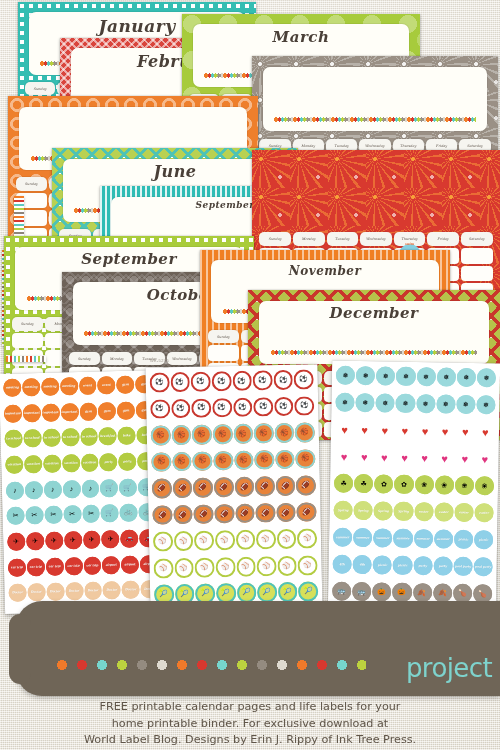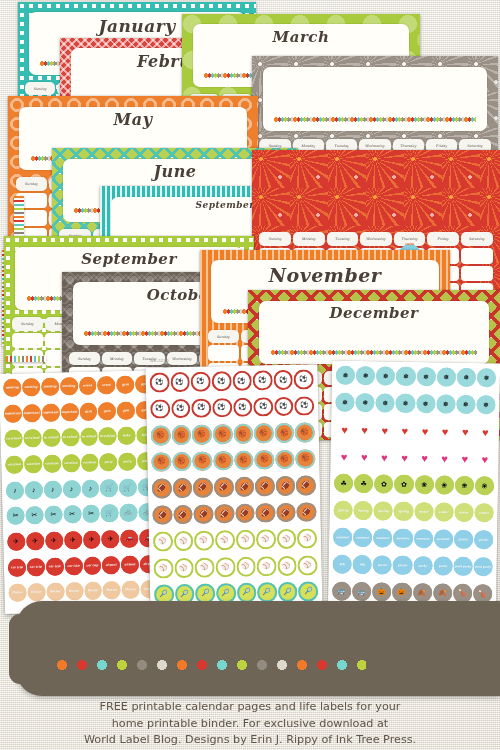--- a/index.html
+++ b/index.html
@@ -427,21 +427,20 @@
           <div class="cell"></div>
           <div class="cell"></div>
           <div class="cell"></div>
           <div class="cell"></div>
           <div class="cell"></div>
           <div class="cell"></div>
         </div>
       </div>
       <div class="page pat-circle-orange" style="left: 8px; top: 96px; width: 250px; height: 150px; z-index: 6;">
         <div class="title-bar">
-          <div class="month-name" style="font-size: 16px;">May</div>
           <div class="dotrow"></div>
         </div>
         <div class="daynames">
           <div class="dayname">Sunday</div>
           <div class="dayname">Monday</div>
           <div class="dayname">Tuesday</div>
           <div class="dayname">Wednesday</div>
           <div class="dayname">Thursday</div>
           <div class="dayname">Friday</div>
           <div class="dayname">Saturday</div>
@@ -659,21 +658,21 @@
           <div class="cell"></div>
           <div class="cell"></div>
           <div class="cell"></div>
           <div class="cell"></div>
           <div class="cell"></div>
           <div class="cell"></div>
         </div>
       </div>
       <div class="page pat-stripe-orange" style="left: 200px; top: 250px; width: 250px; height: 148px; z-index: 12;">
         <div class="title-bar">
-          <div class="month-name" style="font-size: 19px;">November</div>
+          <div class="month-name" style="font-size: 12px;">November</div>
           <div class="dotrow"></div>
         </div>
         <div class="daynames">
           <div class="dayname">Sunday</div>
           <div class="dayname">Monday</div>
           <div class="dayname">Tuesday</div>
           <div class="dayname">Wednesday</div>
           <div class="dayname">Thursday</div>
           <div class="dayname">Friday</div>
           <div class="dayname">Saturday</div>
@@ -1401,20 +1400,21 @@
           <div class="chip" style="background: rgb(154, 144, 133); box-shadow: rgb(154, 144, 133) 0px 0px 0px 2px inset;">
             <i>🍗</i>
           </div>
         </div>
       </div>
     </div>
 
   <div id="banner-notch"></div>
   <div id="banner">
     <div id="brand-dots"></div>
+    <div class="brand-project">project</div>
   </div>
 
   <div id="caption">
     <div>FREE printable calendar pages and life labels for your</div>
     <div>home printable binder.  For exclusive download at</div>
     <div>World Label Blog.  Designs by Erin J. Rippy of Ink Tree Press.</div>
   </div>
 
 <div class="sheet-code" style="left: 150px; top: 358px; z-index: 23;">WL-5275</div>
   </div>

